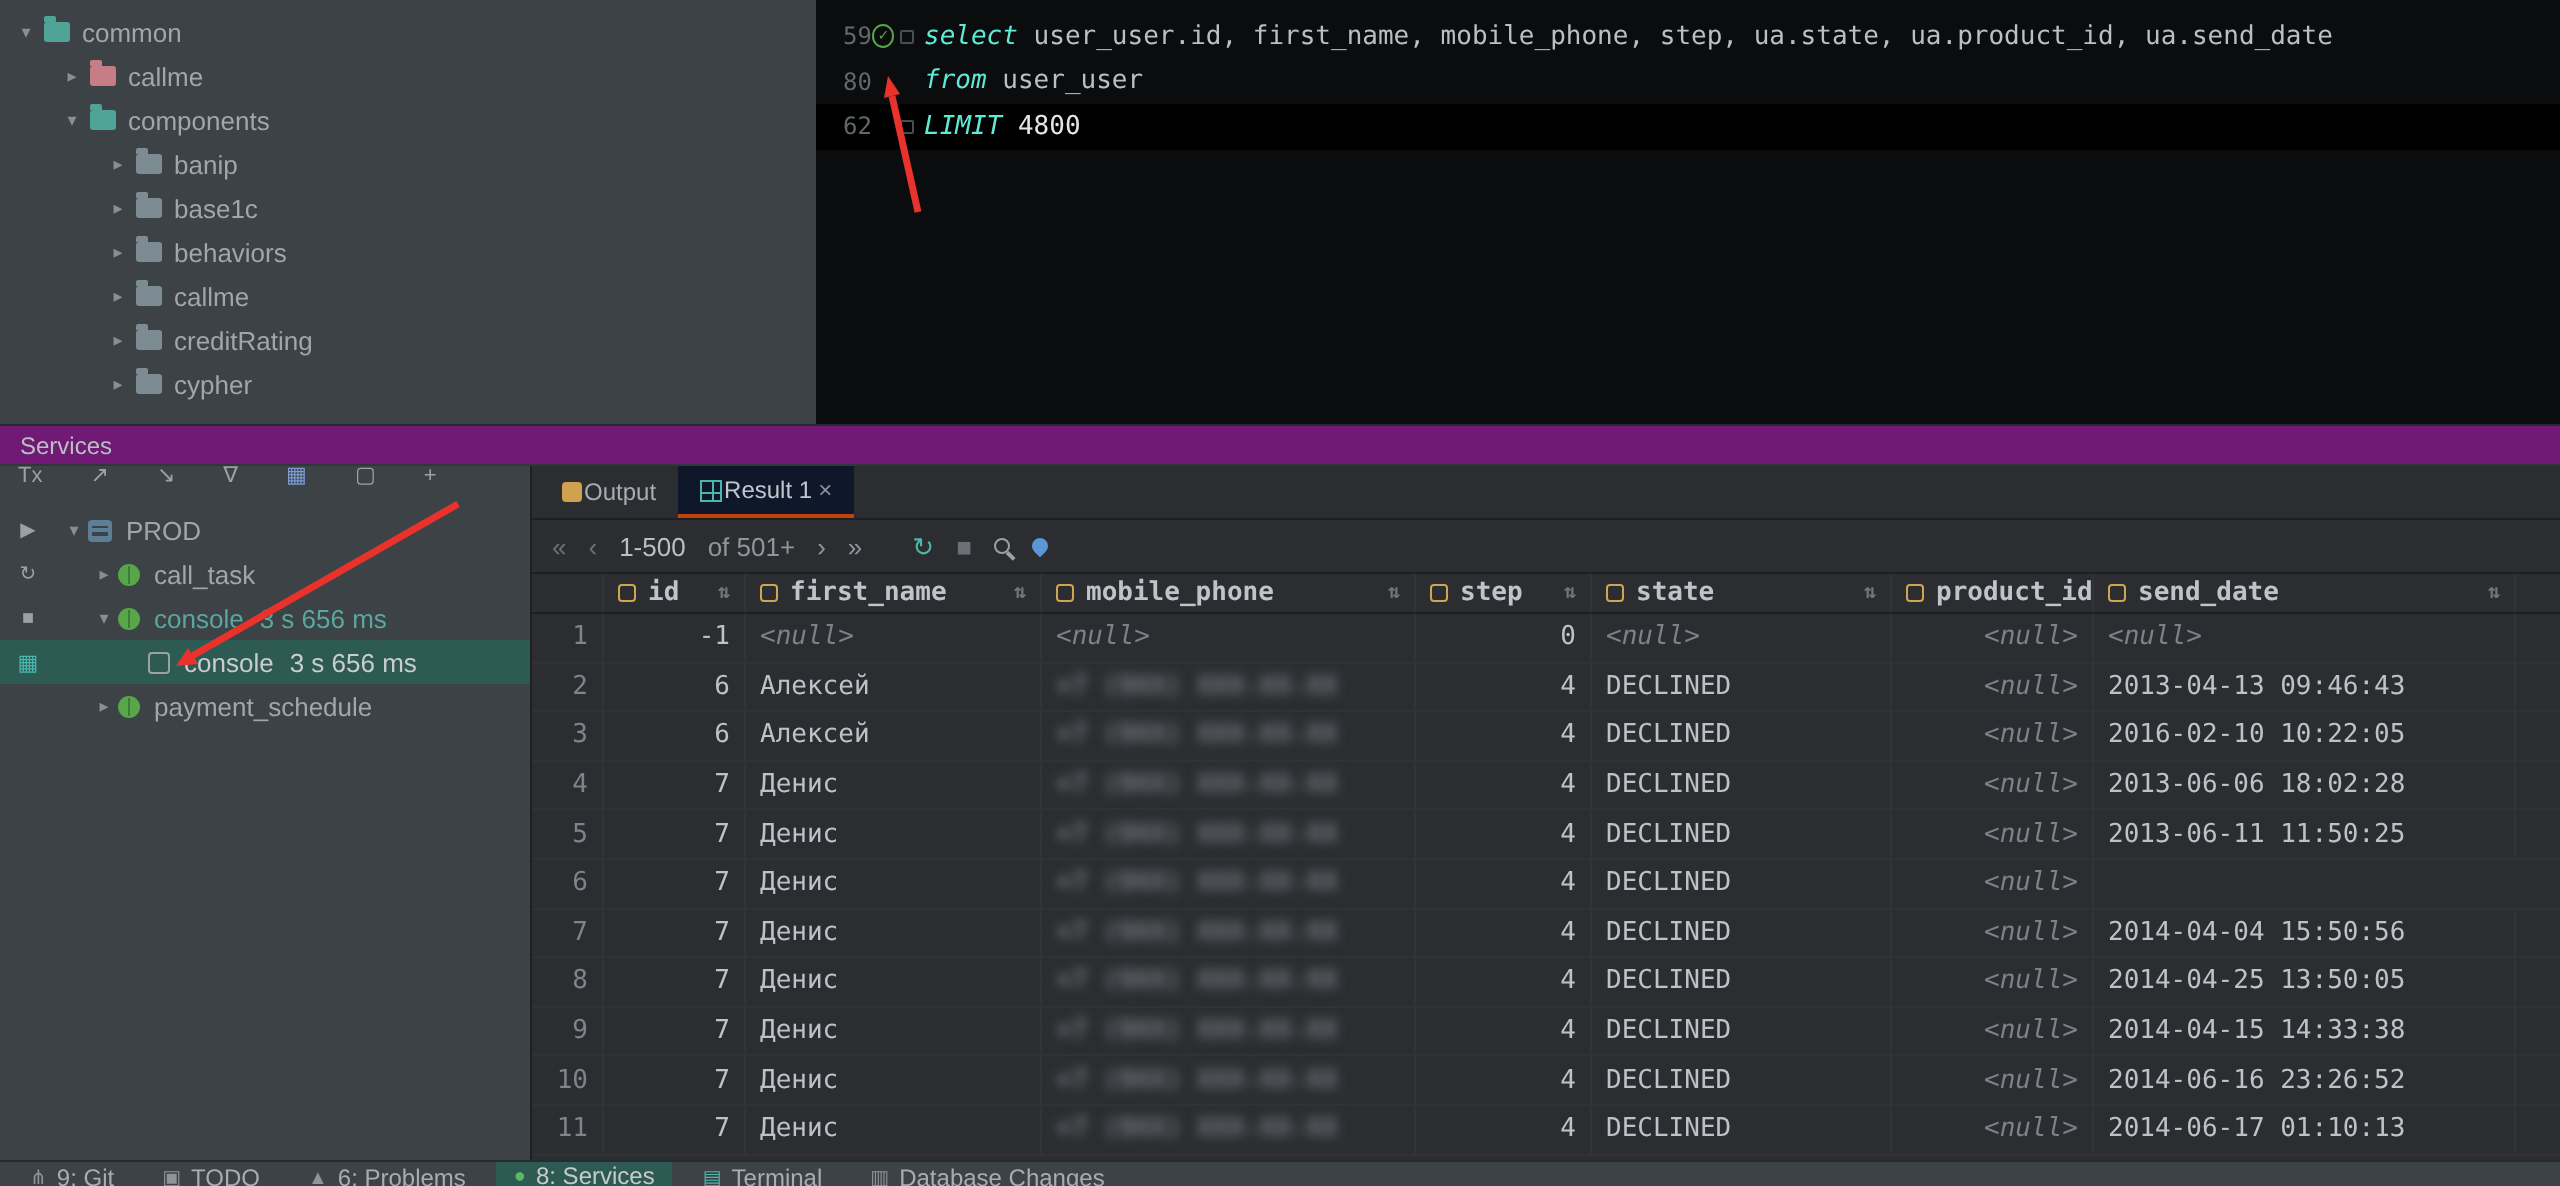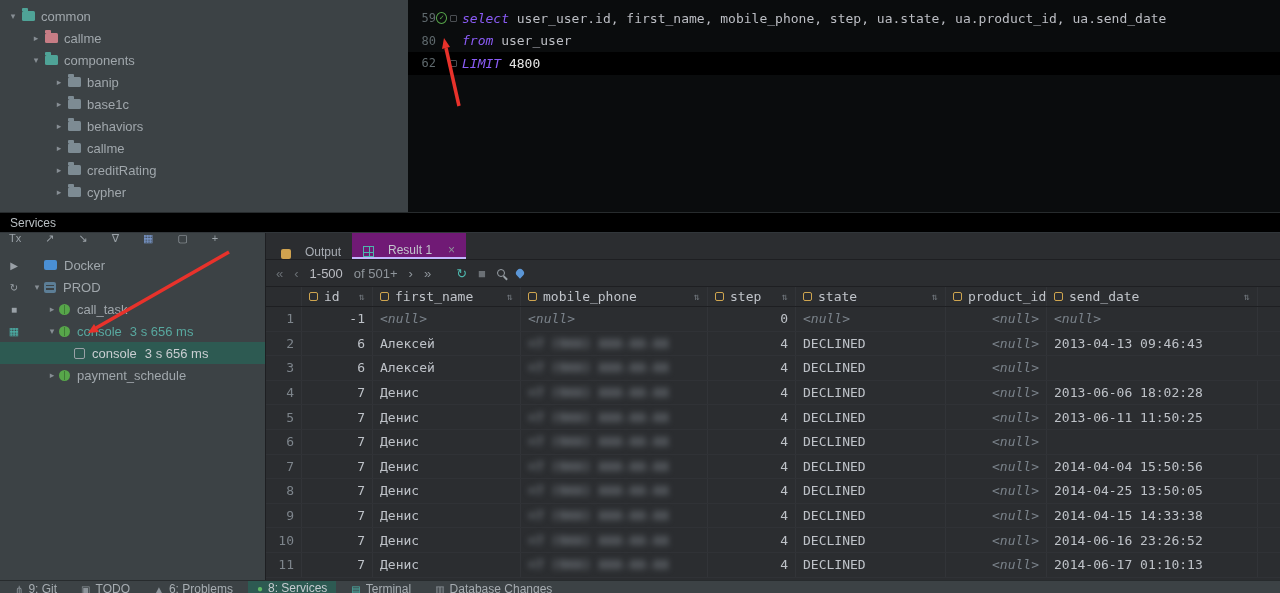--- a/index.html
+++ b/index.html
@@ -18,26 +18,26 @@
   .folder.gray{background:#7d8b93}
 
   
   .editor{left:408px;top:0;width:872px;height:212px;background:#0a0c0d;padding-top:7px;font-family:"DejaVu Sans Mono",monospace;font-size:13px;overflow:hidden}
   .ed-line{height:22.5px;display:flex;align-items:center;white-space:pre;color:#bcbec4}
   .ed-line.current{background:#000}
   .gutter-num{width:28px;flex:0 0 28px;text-align:right;color:#5f696d;font-size:12px}
   .gutter-icons{width:26px;flex:0 0 26px;display:flex;align-items:center;justify-content:flex-end;gap:3px;padding-right:5px}
   .check-icon{width:12px;height:12px;border:1.3px solid #57a64a;border-radius:50%;color:#57a64a;font-size:8px;line-height:9px;text-align:center}
   .marker-icon{width:7px;height:7px;border:1px solid #565b5f;border-radius:1px;opacity:.85}
-  .tok-kw{color:#8b5cf6;font-style:italic}
+  .tok-kw{color:#5eead4;font-style:italic}
   .tok-plain{color:#bcbec4}
   .tok-num{color:#e5e5e5}
 
   
-  .services-header{left:0;top:212px;width:1280px;height:21px;background:#000000;border-top:1px solid #272b2d;border-bottom:1px solid #31363a;color:#b9bfc3;font-size:12px;padding:3px 0 0 10px}
+  .services-header{left:0;top:212px;width:1280px;height:21px;background:#701a75;border-top:1px solid #272b2d;border-bottom:1px solid #31363a;color:#b9bfc3;font-size:12px;padding:3px 0 0 10px}
 
   
   .left-panel{left:0;top:233px;width:265px;height:347px;background:#3c4245;overflow:hidden}
   .sv-toolbar{height:21px;display:flex;gap:24px;padding-left:9px;color:#9aa1a7;font-size:11px}
   .sv-toolbar .tbi{font-size:11px;line-height:1}
   .sv-toolbar .tbi.blue{color:#7b9bd2}
   .left-strip{position:absolute;left:0;top:21px;width:28px;display:flex;flex-direction:column;align-items:center}
   .strip-icon{height:22px;display:flex;align-items:center;justify-content:center;width:100%;color:#9aa1a7;font-size:10px}
   .strip-icon.teal{color:#4db6ac;font-size:11px}
   .sv-tree{position:absolute;left:0;right:0;top:21px}
@@ -50,42 +50,42 @@
   .ic-db{width:12px;height:11px;background:#5c7e96;border-radius:2px;position:relative}
   .ic-db:before{content:"";position:absolute;left:2px;top:3px;right:2px;height:1.5px;background:#3c4245}
   .ic-db:after{content:"";position:absolute;left:2px;top:6.5px;right:2px;height:1.5px;background:#3c4245}
   .ic-bug{width:11px;height:11px;border-radius:50%;background:#57a64a;position:relative}
   .ic-bug:before{content:"";position:absolute;left:5px;top:1px;width:1px;bottom:1px;background:#3f7a36}
   .ic-console{width:11px;height:11px;border:1.3px solid #9aa1a7;border-radius:2px}
 
   
   .results{left:265px;top:233px;width:1015px;height:347px;background:#2b2d30;border-left:1px solid #1e1f22;overflow:hidden}
   .tabs{height:27px;display:flex;align-items:stretch;background:#2b2d30;border-bottom:1px solid #1e1f22;padding-left:4px}
-  .tab{display:flex;align-items:flex-end;gap:14px;padding:0 11px;font-size:12px;color:#a8adb4}
-  .tab.active{background:#701a75;border-bottom:2px solid #c4b5fd;color:#c2c6cc}
+  .tab{display:flex;align-items:center;gap:1px;padding:0 11px;font-size:12px;color:#a8adb4}
+  .tab.active{background:#0f172a;border-bottom:2px solid #c2410c;color:#c2c6cc}
   .ic-output{width:10px;height:10px;background:#d0a24f;border-radius:2px}
   .ic-grid{width:11px;height:11px;border:1px solid #4db6ac;
     background:linear-gradient(#4db6ac,#4db6ac) 5px 0/1px 11px no-repeat,
                linear-gradient(#4db6ac,#4db6ac) 0 5px/11px 1px no-repeat}
   .tab-close{color:#8d9299;font-size:12px;margin-left:2px}
 
   .pagebar{height:27px;display:flex;align-items:center;gap:11px;padding-left:10px;color:#9aa1a7;font-size:13px;border-bottom:1px solid #1e1f22}
   .pg{font-size:13px;color:#8f959b}
   .pg.dim{color:#6b7075}
   .pg.range{color:#bcbec4}
   .pg.of{color:#8f959b}
   .pg.teal{color:#4db6ac}
   .zoom-icon{width:8px;height:8px;border:1.5px solid #9aa1a7;border-radius:50%;position:relative}
   .zoom-icon:after{content:"";position:absolute;width:5px;height:1.5px;background:#9aa1a7;right:-4px;bottom:-2px;transform:rotate(45deg)}
   .pin-icon{width:8px;height:8px;background:#5b96d6;border-radius:50% 50% 50% 0;transform:rotate(-45deg)}
 
   
   .grid{font-family:"DejaVu Sans Mono",monospace;font-size:13px;color:#bec2c8}
   .grid-line{display:flex}
-  .g-head{height:20px;border-bottom:1px solid #1e1f22;font-weight:normal;color:#c0c4ca}
+  .g-head{height:20px;border-bottom:1px solid #1e1f22;font-weight:bold;color:#c0c4ca}
   .g-row{height:24.6px;border-bottom:1px solid #303236}
   .g-cell{display:flex;align-items:center;padding:0 7px;border-right:1px solid #323438;overflow:hidden;white-space:nowrap}
   .g-cell.filler{border-right:none}
   .grid-line>*:nth-child(1){flex:0 0 36px}
   .grid-line>*:nth-child(2){flex:0 0 71px}
   .grid-line>*:nth-child(3){flex:0 0 148px}
   .grid-line>*:nth-child(4){flex:0 0 187px}
   .grid-line>*:nth-child(5){flex:0 0 88px}
   .grid-line>*:nth-child(6){flex:0 0 150px}
   .grid-line>*:nth-child(7){flex:0 0 101px}
@@ -179,25 +179,20 @@
         <span class="tbi ">Tx</span>
         <span class="tbi ">↗</span>
         <span class="tbi ">↘</span>
         <span class="tbi ">∇</span>
         <span class="tbi blue">▦</span>
         <span class="tbi ">▢</span>
         <span class="tbi ">+</span>
       </div>
     <div class="sv-tree">
         <div class="sv-row" style="padding-left: 30px;">
-          <span class="chev"></span>
-          <span class="ic ic-docker"></span>
-          <span>Docker</span>
-        </div>
-        <div class="sv-row" style="padding-left: 30px;">
           <span class="chev">▾</span>
           <span class="ic ic-db"></span>
           <span>PROD</span>
         </div>
         <div class="sv-row" style="padding-left: 45px;">
           <span class="chev">▸</span>
           <span class="ic ic-bug"></span>
           <span>call_task</span>
         </div>
         <div class="sv-row tint" style="padding-left: 45px;">
@@ -353,20 +348,23 @@
             </div>
             <div class="g-cell ar">
               <span>4</span>
             </div>
             <div class="g-cell al">
               <span>DECLINED</span>
             </div>
             <div class="g-cell ar">
               <span class="null">&lt;null&gt;</span>
             </div>
+            <div class="g-cell al">
+              <span>2016-02-10 10:22:05</span>
+            </div>
             <div class="g-cell filler"></div>
           </div>
           <div class="grid-line g-row">
             <div class="g-cell ar rownum">4</div>
             <div class="g-cell ar">
               <span>7</span>
             </div>
             <div class="g-cell al">
               <span>Денис</span>
             </div>

